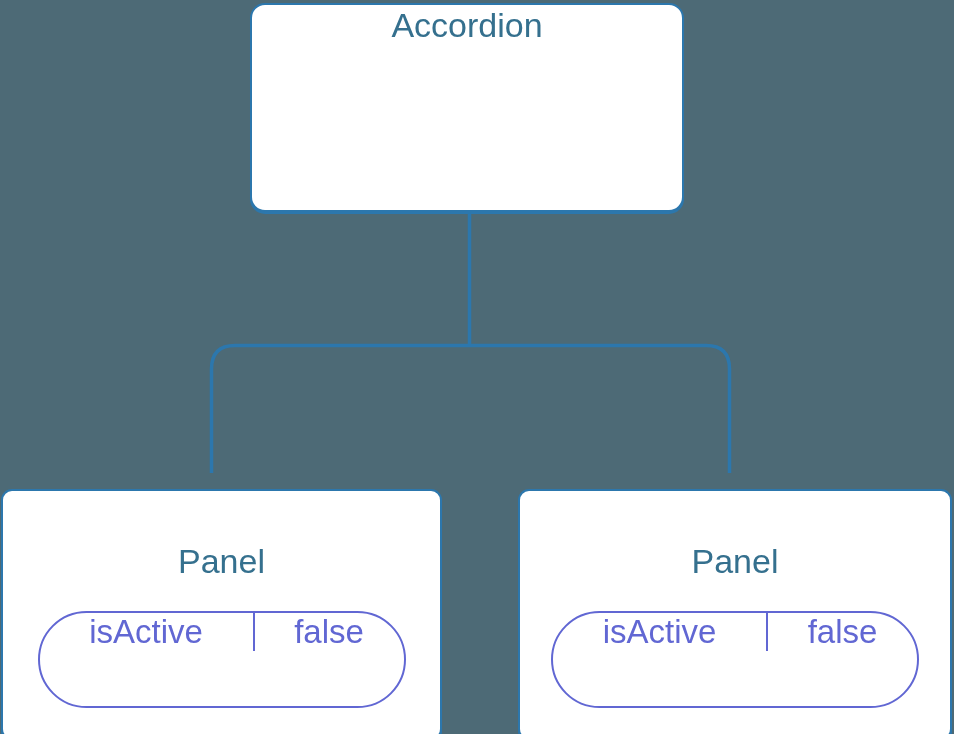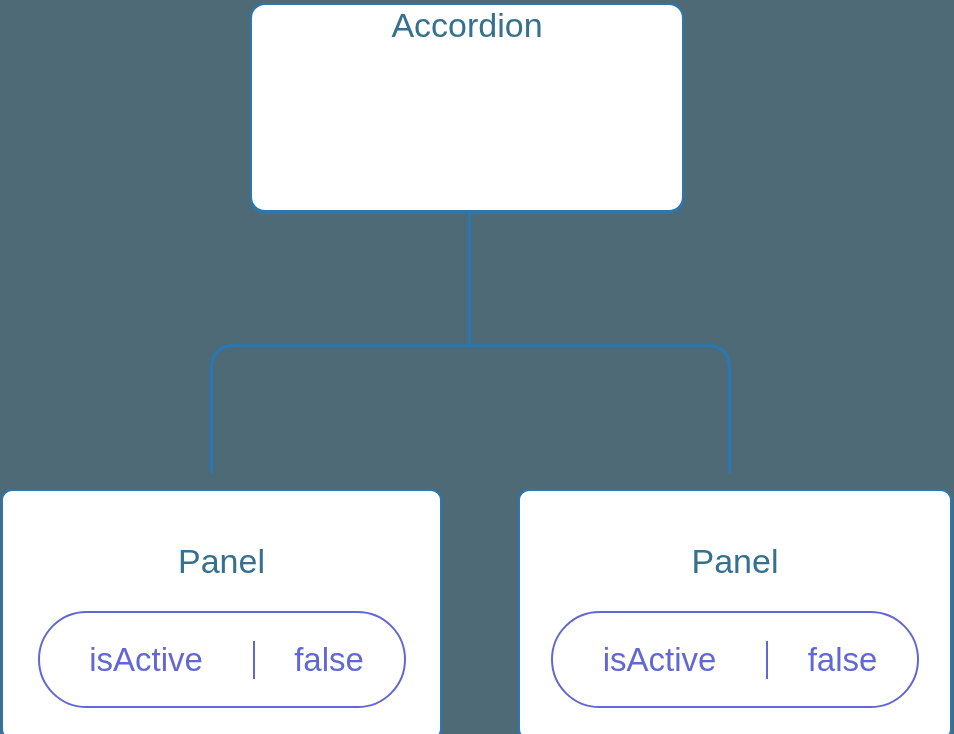--- a/index.html
+++ b/index.html
@@ -69,21 +69,21 @@
   }
   .panel-box.left  { left: 1px;   width: 441px; }
   .panel-box.right { left: 518px; width: 434px; }
   .panel-box .box-title { margin-bottom: 30px; }
   .state-pill {
     width: 368px;
     height: 97px;
     border: 2px solid var(--pill);
     border-radius: 50px;
     display: flex;
-    align-items: center;
+    align-items: flex-start;
     color: var(--pill);
     font-size: 33px;
     font-weight: 500;
     overflow: hidden;
   }
   .state-pill .cell {
     display: flex;
     align-items: center;
     justify-content: center;
   }

